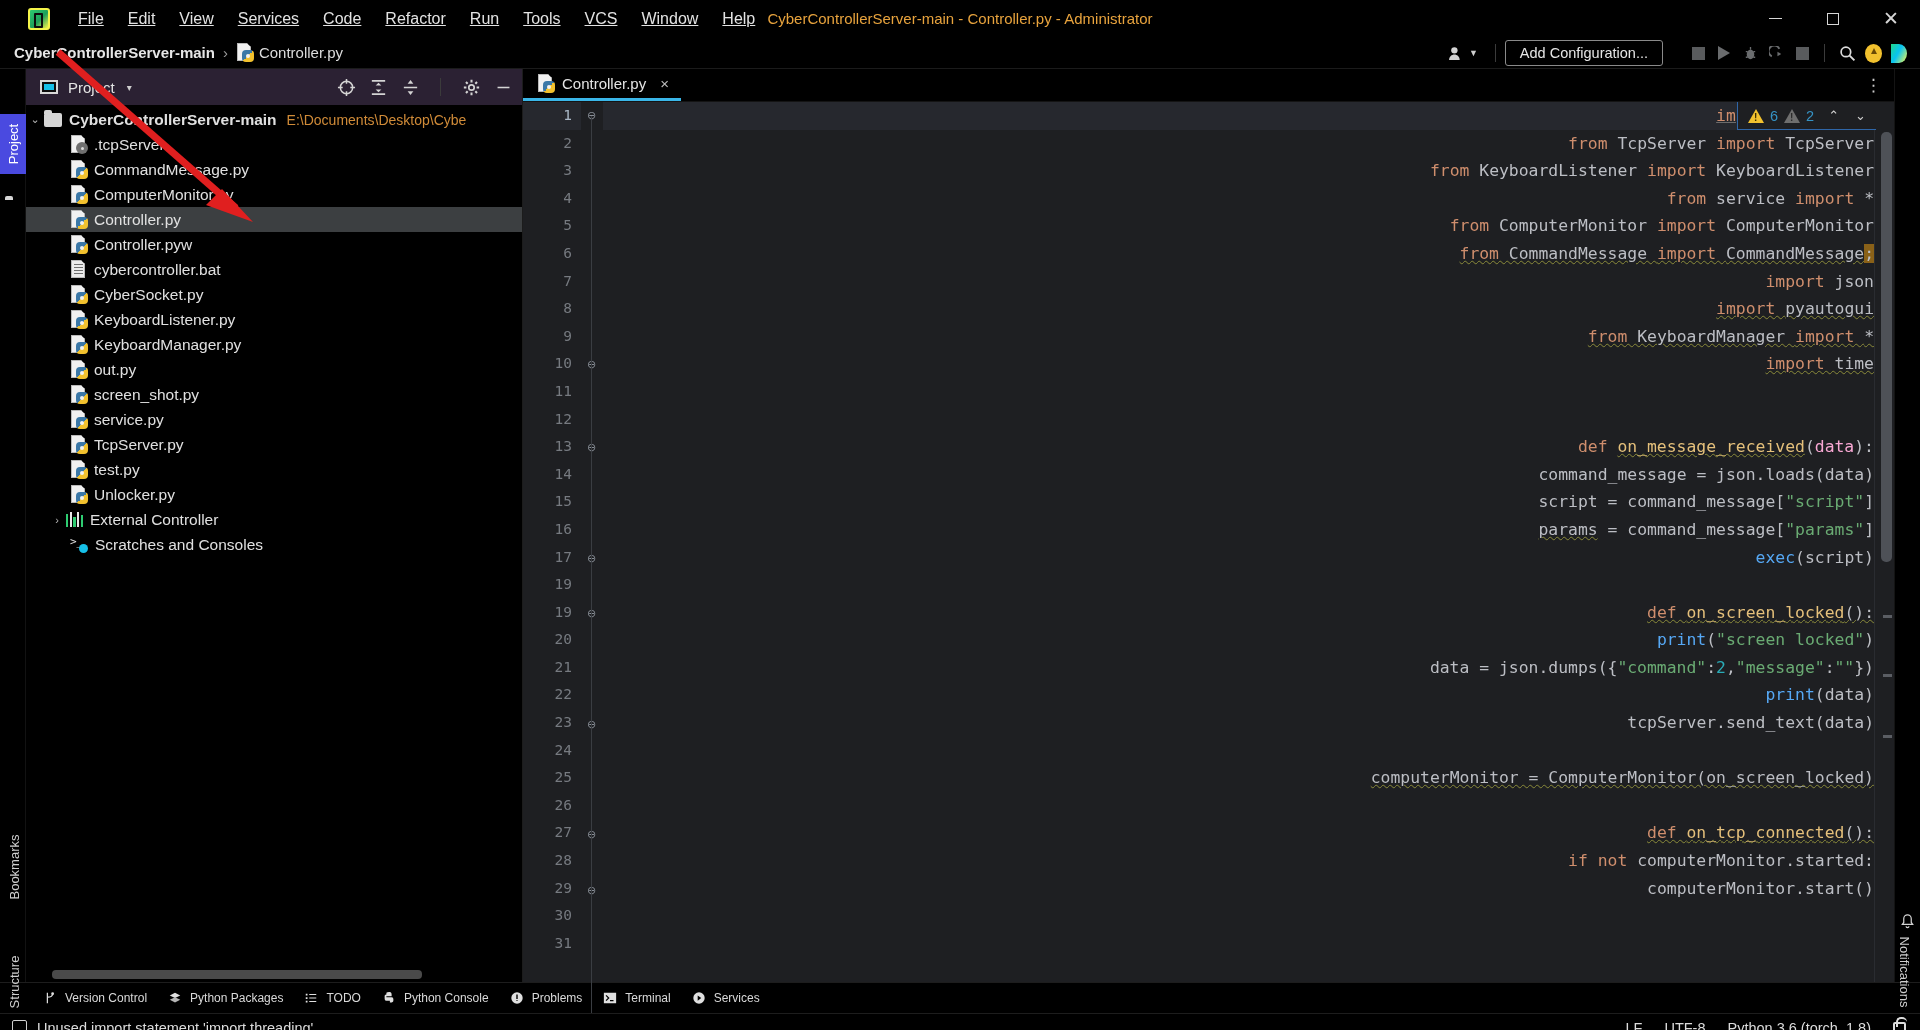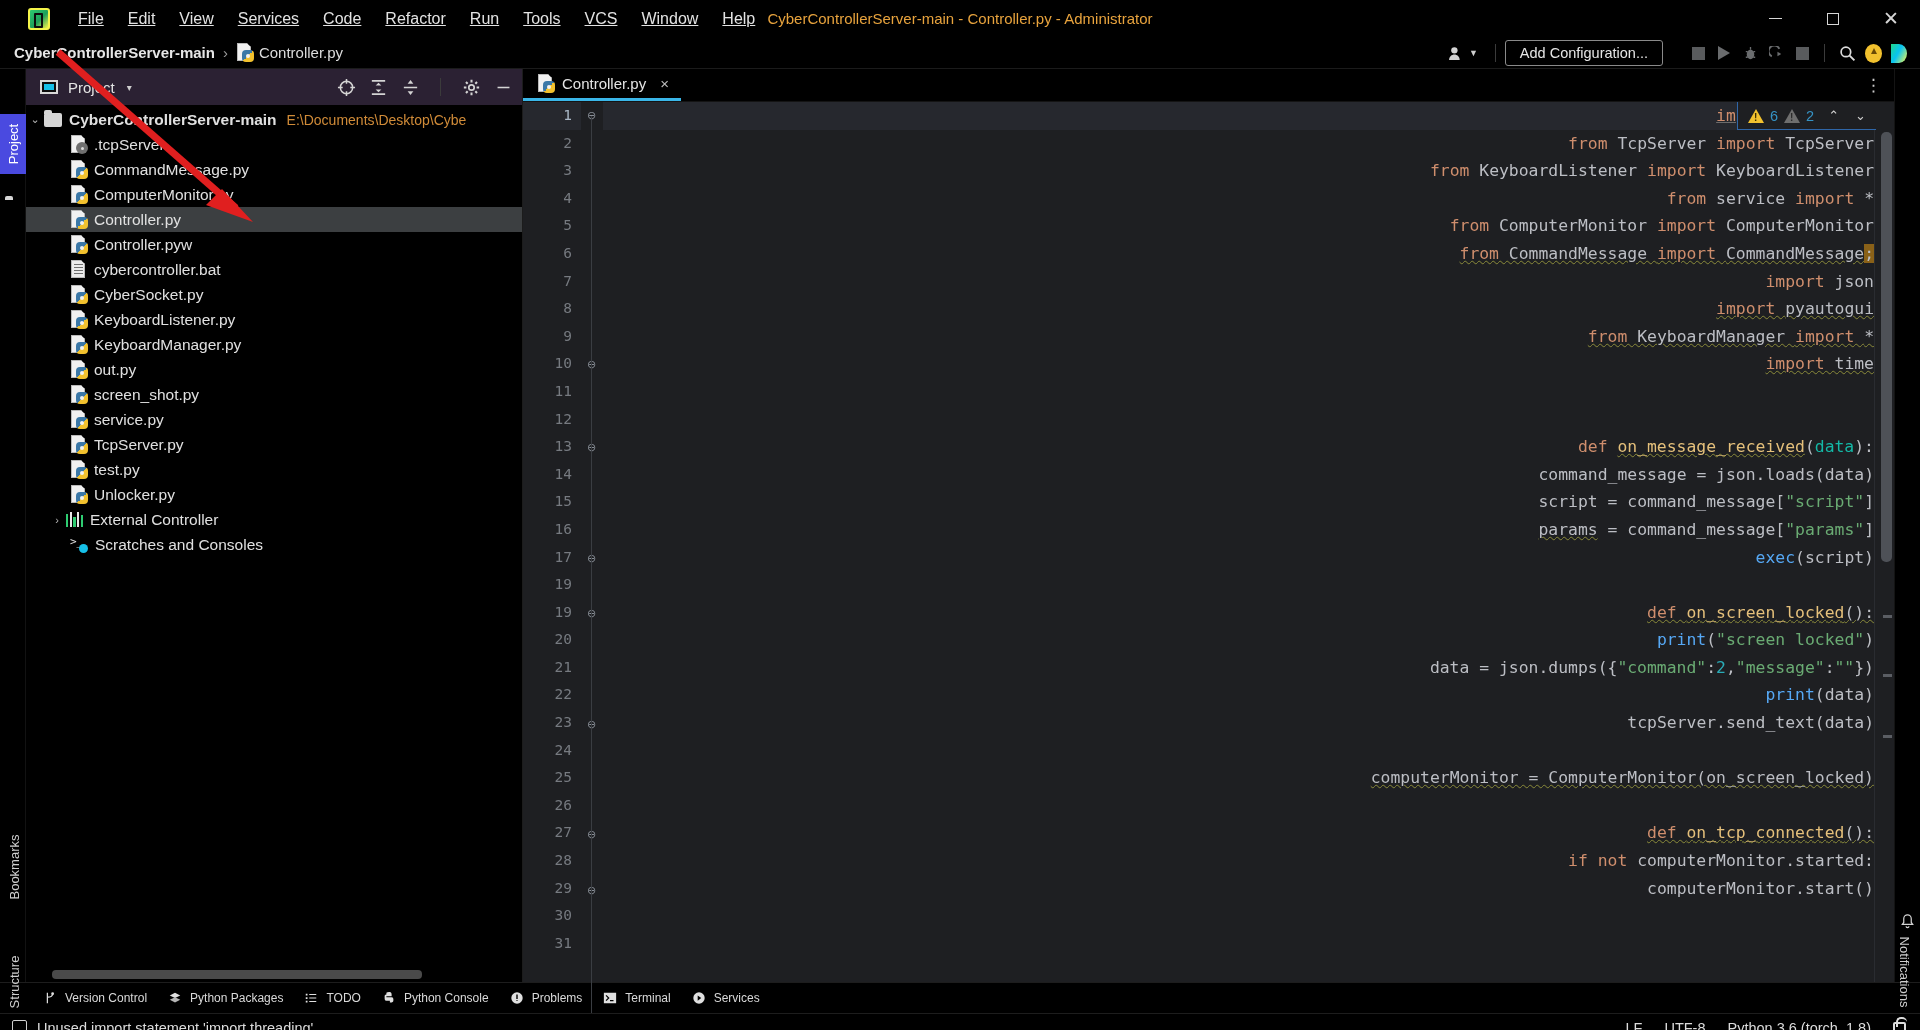--- a/index.html
+++ b/index.html
@@ -183,21 +183,21 @@
     font-family:"DejaVu Sans Mono", monospace; font-size:16.4px; min-width:0;
   }
   .code .line{ height:27.6px; line-height:27.6px; white-space:pre; padding-left:8px; color:#bcbec4;text-align:right; }
   .code .line.cur{ background:#26282e; }
   .kw{ color:#cf8e6d; }
   .fn{ color:#56a8f5; }
   .str{ color:#6aab73; }
   .num{ color:#2aacb8; }
   .ident{ color:#bcbec4; }
   .fname{ color:#e5c07b;margin-top:24px; }
-  .para{ color:#14b8a6; }
+  .para{ color:#f9a8d4; }
   .under-warn{ text-decoration: underline; text-decoration-color:#8a8a3a; text-decoration-style: wavy; text-decoration-thickness:1px; }
   .under-grey{ text-decoration: underline; text-decoration-color:#6b6b6b; text-decoration-style: solid;}
   .hl-sel{ background:#8a6118; }
   .firstline-hl{ background:#1d2a63; }
 
   
   .inspect{
     width:20px; background:#1e1f22; flex:none; position:relative; border-left:1px solid #2a2c31;
   }
   .mark{ position:absolute; right:2px; width:9px; height:3px; }

